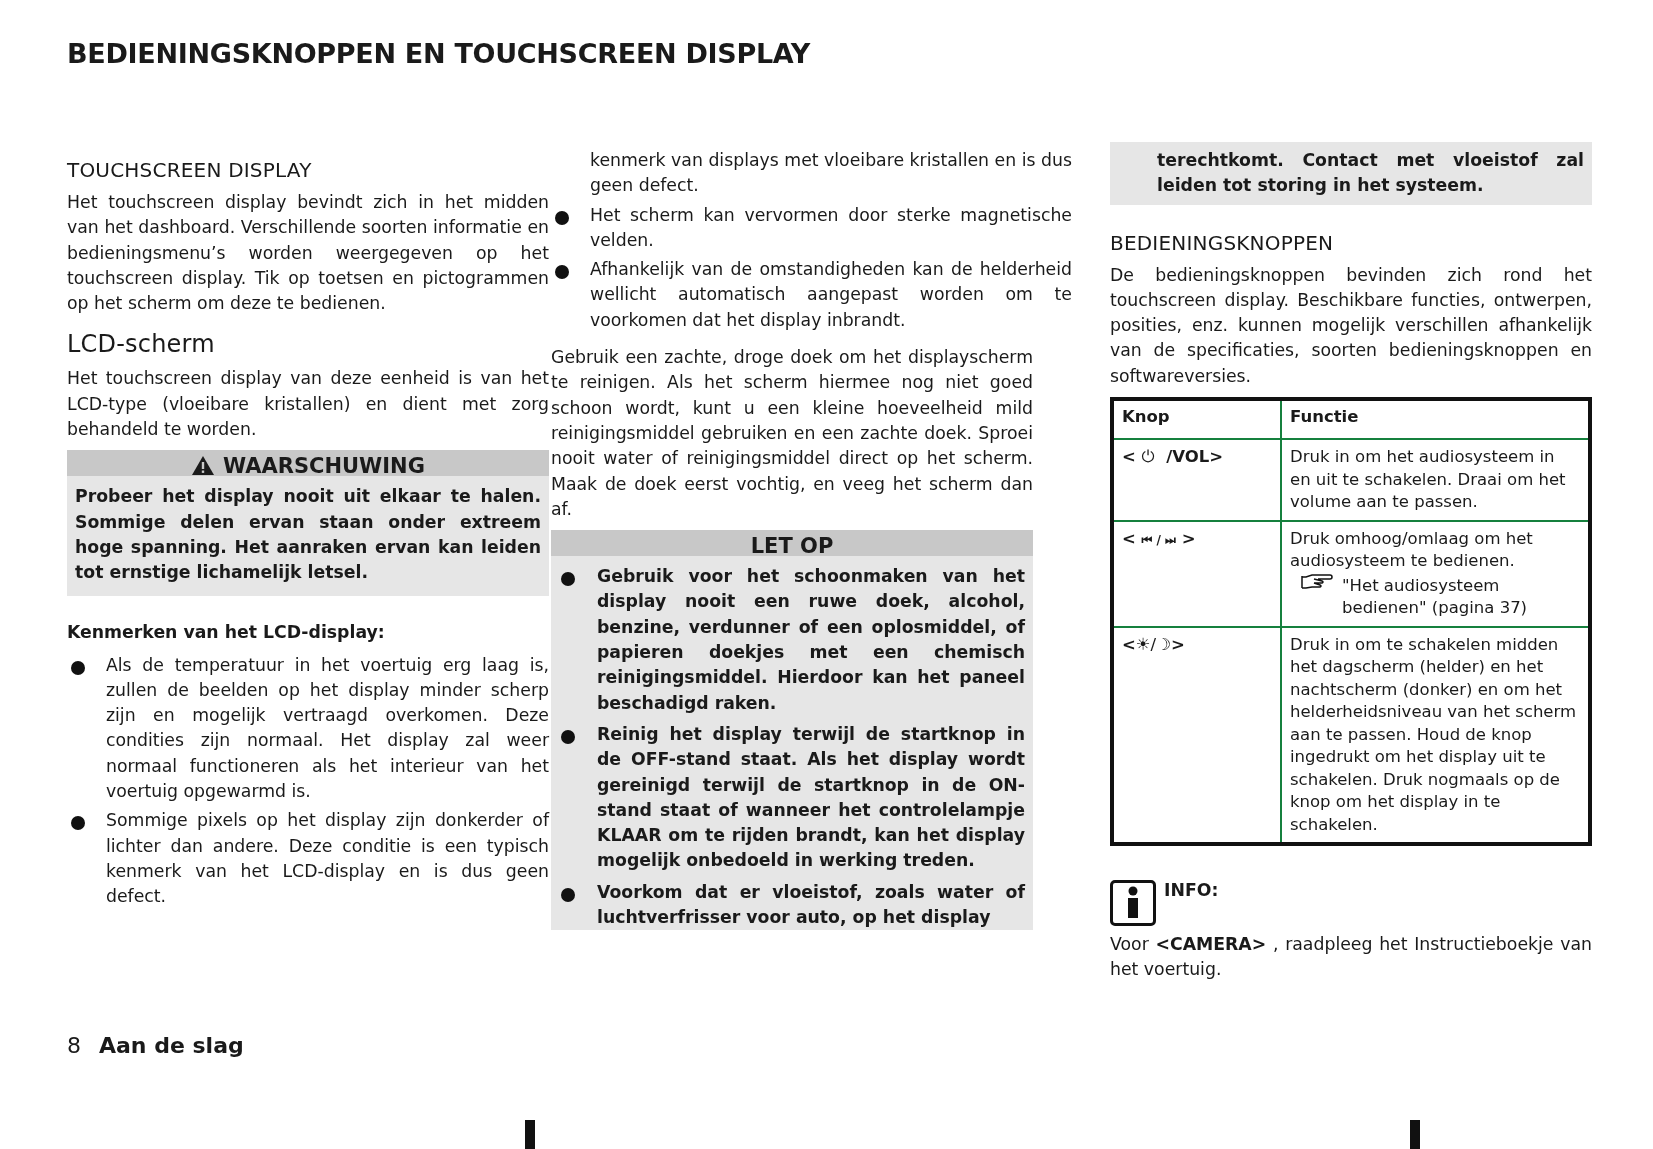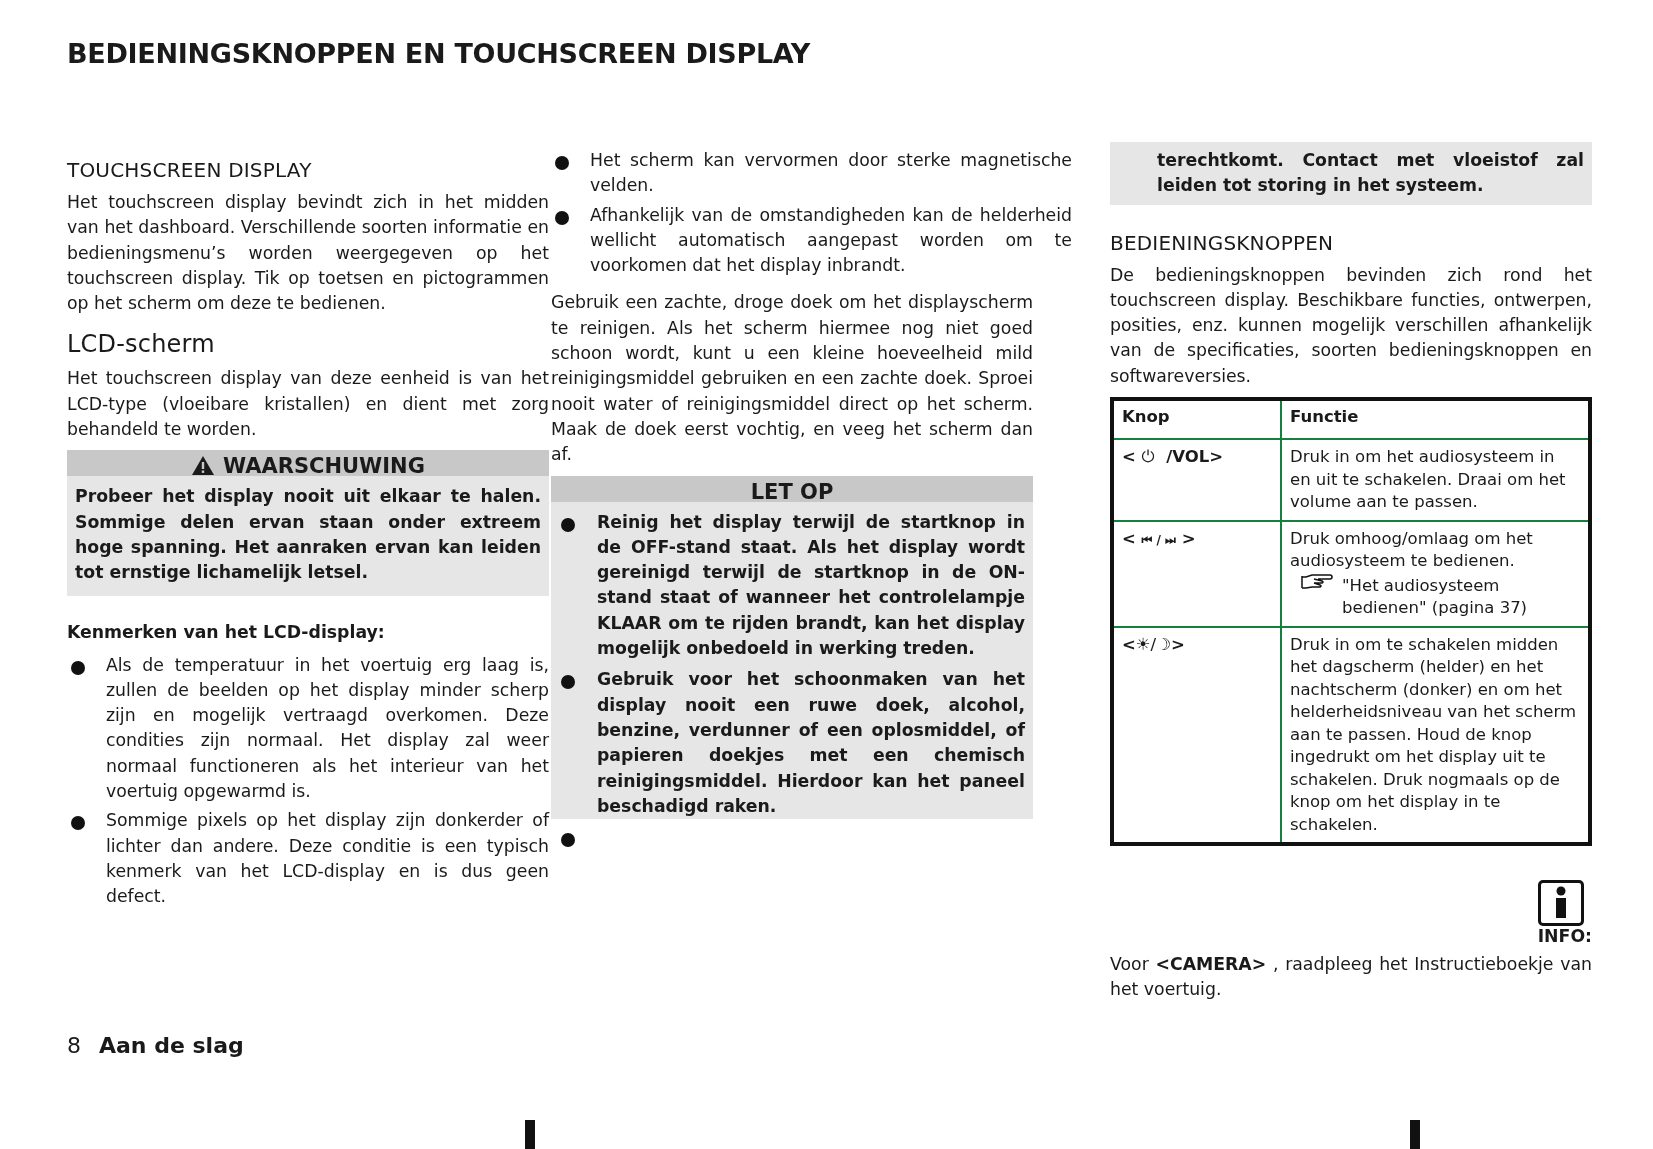--- a/index.html
+++ b/index.html
@@ -58,21 +58,21 @@
   table.knop th, table.knop td {
     border: 2px solid #15803d; vertical-align: top; text-align: left;
     padding: 6px 8px; line-height: 22.5px;
   }
   table.knop th { font-weight: bold; height: 26px; padding-top: 5px; }
   table.knop td.k { width: 150px; font-weight: bold; }
   table.knop td.f { font-weight: normal; }
   .ref { display: block; padding-left: 52px; text-indent: -42px; }
   .ref-icon { display: inline-block; width: 34px; text-indent: 0; margin-right: 8px; }
 
-  .info-row { display: flex; align-items: flex-end; margin-bottom: 6px; flex-direction: column; }
+  .info-row { display: flex; align-items: flex-start; margin-bottom: 6px; }
   .info-icon {
     width: 40px; height: 40px; border: 3px solid #111; border-radius: 5px;
     display: flex; align-items: center; justify-content: center; margin-right: 8px;
   }
   .info-label { font-weight: bold; font-size: 17.3px; }
 
   .footer {
     position: absolute; left: 67px; top: 1033px; font-size: 22px; white-space: nowrap;
   }
   .footer .num { margin-right: 18px; }
@@ -107,33 +107,34 @@
 
   <p class="sub" style="margin-top:24px;">Kenmerken van het LCD-display:</p>
   <ul class="bullets">
     <li><span class="dot"></span><span>Als de temperatuur in het voertuig erg laag is, zullen de beelden op het display minder scherp zijn en mogelijk vertraagd overkomen. Deze condities zijn normaal. Het display zal weer normaal functioneren als het interieur van het voertuig opgewarmd is.</span></li>
     <li><span class="dot"></span><span>Sommige pixels op het display zijn donkerder of lichter dan andere. Deze conditie is een typisch kenmerk van het LCD-display en is dus geen defect.</span></li>
   </ul>
 </div>
 
 <div class="col col2" style="left:590px;">
   <ul class="bullets" style="margin-left:-39px;">
+    <li><span>kenmerk van displays met vloeibare kristallen en is dus geen defect.</span></li>
     <li><span class="dot"></span><span>Het scherm kan vervormen door sterke magnetische velden.</span></li>
     <li><span class="dot"></span><span>Afhankelijk van de omstandigheden kan de helderheid wellicht automatisch aangepast worden om te voorkomen dat het display inbrandt.</span></li>
   </ul>
   <div style="margin-left:-39px;width:482px;">
     <p class="body" style="margin-bottom:8px;">Gebruik een zachte, droge doek om het displayscherm te reinigen. Als het scherm hiermee nog niet goed schoon wordt, kunt u een kleine hoeveelheid mild reinigingsmiddel gebruiken en een zachte doek. Sproei nooit water of reinigingsmiddel direct op het scherm. Maak de doek eerst vochtig, en veeg het scherm dan af.</p>
 
     <div class="box">
       <div class="box-head">LET OP</div>
       <div class="box-body" style="padding:8px 8px 0 0;">
         <ul class="bullets" style="margin:0;">
+          <li style="margin-bottom:6px;"><span class="dot"></span><span>Gebruik voor het schoonmaken van het display nooit een ruwe doek, alcohol, benzine, verdunner of een oplosmiddel, of papieren doekjes met een chemisch reinigingsmiddel. Hierdoor kan het paneel beschadigd raken.</span></li>
           <li style="margin-bottom:6px;"><span class="dot"></span><span>Reinig het display terwijl de startknop in de OFF-stand staat. Als het display wordt gereinigd terwijl de startknop in de ON-stand staat of wanneer het controlelampje KLAAR om te rijden brandt, kan het display mogelijk onbedoeld in werking treden.</span></li>
-          <li style="margin-bottom:6px;"><span class="dot"></span><span>Gebruik voor het schoonmaken van het display nooit een ruwe doek, alcohol, benzine, verdunner of een oplosmiddel, of papieren doekjes met een chemisch reinigingsmiddel. Hierdoor kan het paneel beschadigd raken.</span></li>
-          <li style="margin-bottom:0;"><span class="dot"></span></li>
+          <li style="margin-bottom:0;"><span class="dot"></span><span>Voorkom dat er vloeistof, zoals water of luchtverfrisser voor auto, op het display</span></li>
         </ul>
       </div>
     </div>
   </div>
 </div>
 
 <div class="col col3" style="left:1110px;">
   <div class="cont-box">
     <p>terechtkomt. Contact met vloeistof zal leiden tot storing in het systeem.</p>
   </div>

